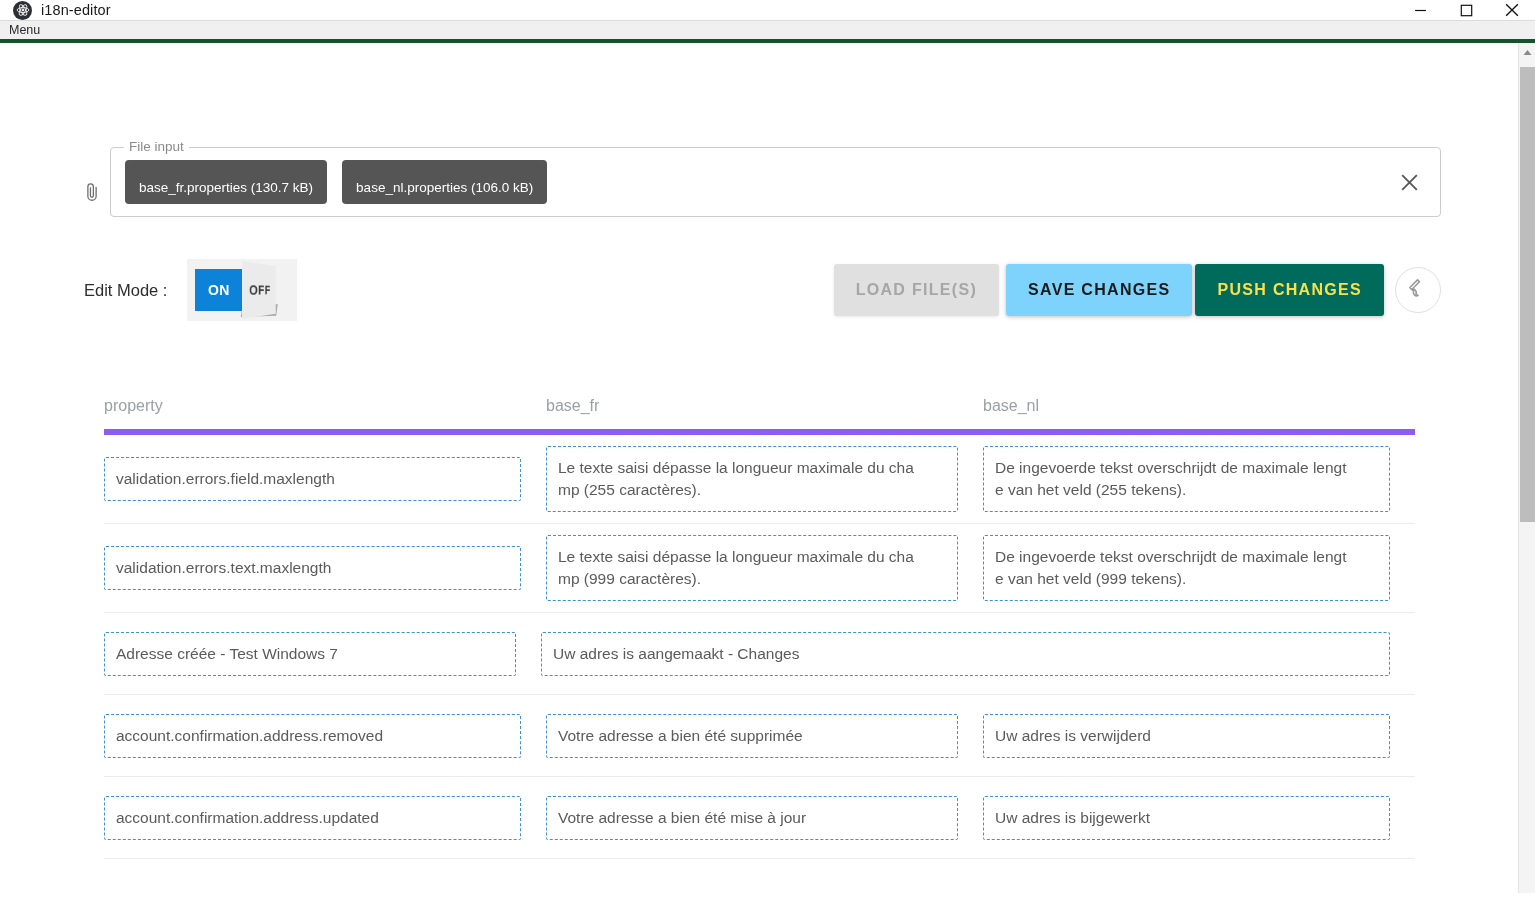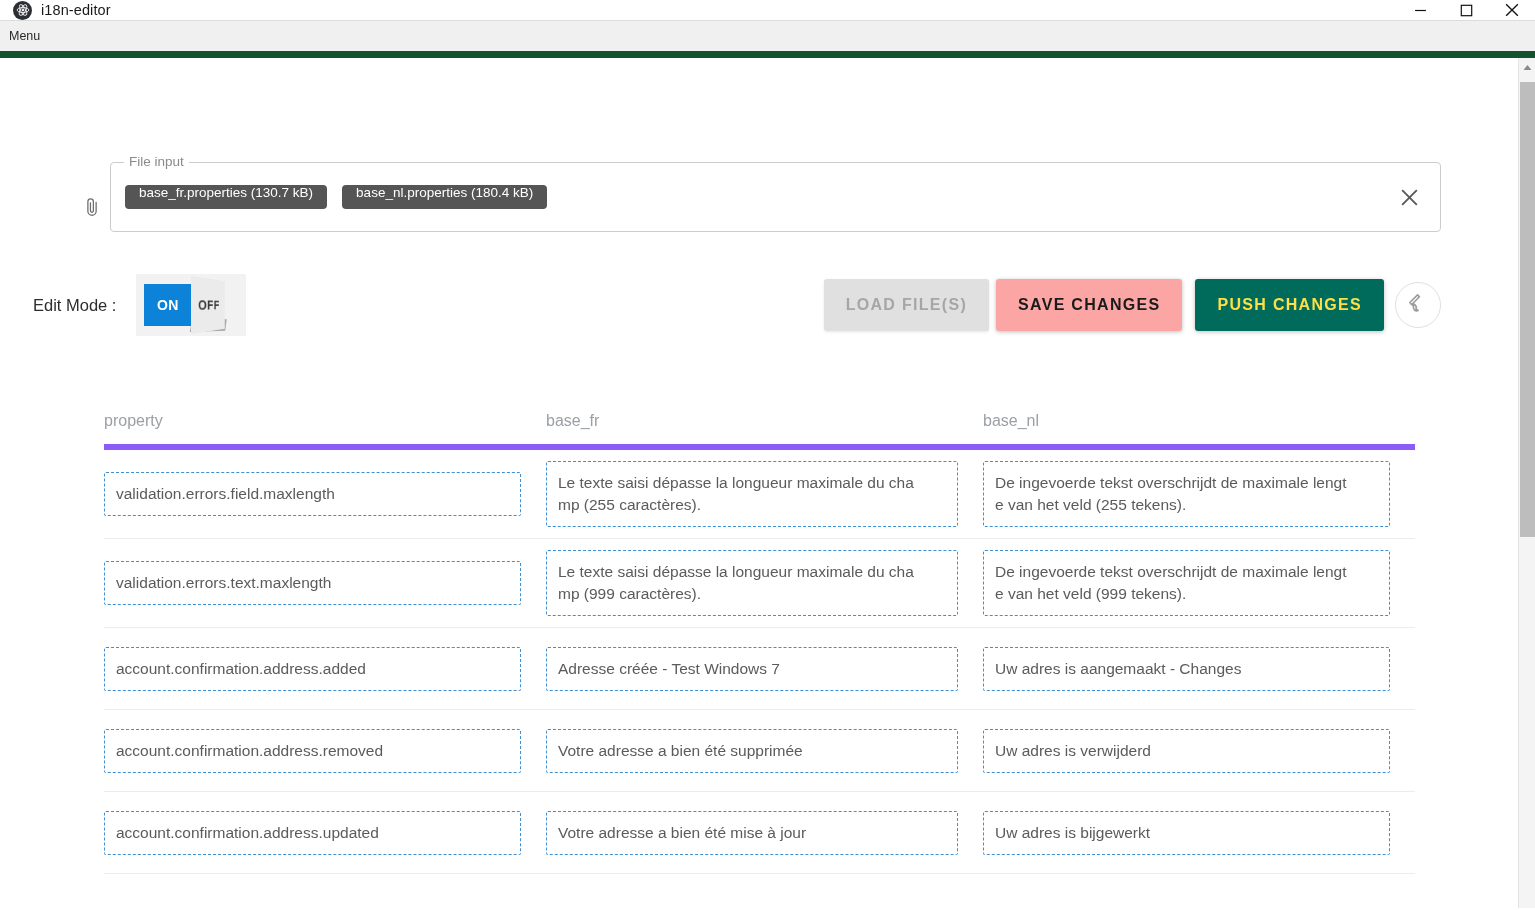--- a/index.html
+++ b/index.html
@@ -49,23 +49,23 @@
   }
   .winbtn {
     width: 46px; height: 38px;
     display: flex; align-items: center; justify-content: center;
     color: #111;
   }
   .winbtn svg { display: block; }
 
   
   .menubar {
-    height: 37px;
+    height: 22px;
     background: #f0f0f0;
-    border-bottom: 7px solid #14532d;
+    border-bottom: 4px solid #14532d;
     display: flex;
     align-items: center;
   }
   .menu-item {
     font-size: 12.5px;
     color: #2a2a2a;
     padding: 0 8px 0 9px;
     line-height: 22px;
     white-space: nowrap;
   }
@@ -127,37 +127,37 @@
   .chips {
     display: flex;
     gap: 15px;
     align-items: center;
   }
   .chip {
     background: #555555;
     color: #ffffff;
     border-radius: 4px;
     font-size: 13.5px;
-    padding: 0 14px 9px 14px;
+    padding: 20px 14px 9px 14px;
     white-space: nowrap;
     line-height: 15px;
   }
   .clear-x {
     margin-left: auto;
     width: 34px; height: 34px;
     display: flex; align-items: center; justify-content: center;
     color: #5a5a5a;
   }
 
   
   .controls-row {
     display: flex;
     align-items: center;
     margin-top: 42px;
-    padding-left: 33px;
+    padding-left: 84px;
     padding-right: 62px;
     height: 62px;
   }
   .editmode-label {
     font-size: 16.5px;
     color: #2d2d2d;
     margin-right: 20px;
     white-space: nowrap;
   }
   
@@ -224,24 +224,24 @@
     align-items: center;
     justify-content: center;
   }
   .btn-disabled {
     background: #e0e0e0;
     color: #a6a6a6;
     box-shadow: 0 1px 3px rgba(0,0,0,0.10);
     margin-right: 7px;
   }
   .btn-save {
-    background: #fca5a5;
+    background: #7dd3fc;
     color: #1b1b1b;
     box-shadow: 0 1px 4px rgba(0,0,0,0.25);
-    margin-right: 13px;
+    margin-right: 3px;
   }
   .btn-push {
     background: #006b5b;
     color: #fde047;
     box-shadow: 0 1px 4px rgba(0,0,0,0.25);
     margin-right: 11px;
   }
   .icon-btn {
     width: 46px; height: 46px;
     border-radius: 50%;
@@ -364,21 +364,21 @@
       <div class="fileinput-row">
         <span class="clip-icon">
           <svg width="22" height="22" viewBox="0 0 24 24" fill="none" stroke="currentColor" stroke-width="1.4" stroke-linecap="round">
             <path d="M16.5 7 v9.5 a4.5 4.5 0 0 1 -9 0 V6.2 a3 3 0 0 1 6 0 v10 a1.6 1.6 0 0 1 -3.2 0 V7.4"></path>
           </svg>
         </span>
         <div class="fieldset">
           <span class="legend">File input</span>
           <div class="chips">
             <span class="chip">base_fr.properties (130.7 kB)</span>
-            <span class="chip">base_nl.properties (180.4 kB)</span>
+            <span class="chip">base_nl.properties (106.0 kB)</span>
           </div>
           <span class="clear-x">
             <svg width="19" height="19" viewBox="0 0 14 14">
                 <path d="M1.6 1.6 L12.4 12.4 M12.4 1.6 L1.6 12.4" stroke="currentColor" stroke-width="1.4"></path>
               </svg>
           </span>
         </div>
       </div>
 
       <div class="controls-row">
@@ -444,25 +444,20 @@
           </div>
           <div class="cell col-nl">
             <div class="field multi">
                 <span class="txt">De ingevoerde tekst overschrijdt de maximale lengt
 e van het veld (999 tekens).</span>
               </div>
           </div>
         </div>
 
         <div class="trow">
-          <div class="cell col-prop">
-            <div class="field">
-                <span class="txt">account.confirmation.address.added</span>
-              </div>
-          </div>
           <div class="cell col-fr">
             <div class="field">
                 <span class="txt">Adresse créée - Test Windows 7</span>
               </div>
           </div>
           <div class="cell col-nl">
             <div class="field">
                 <span class="txt">Uw adres is aangemaakt - Changes</span>
               </div>
           </div>

